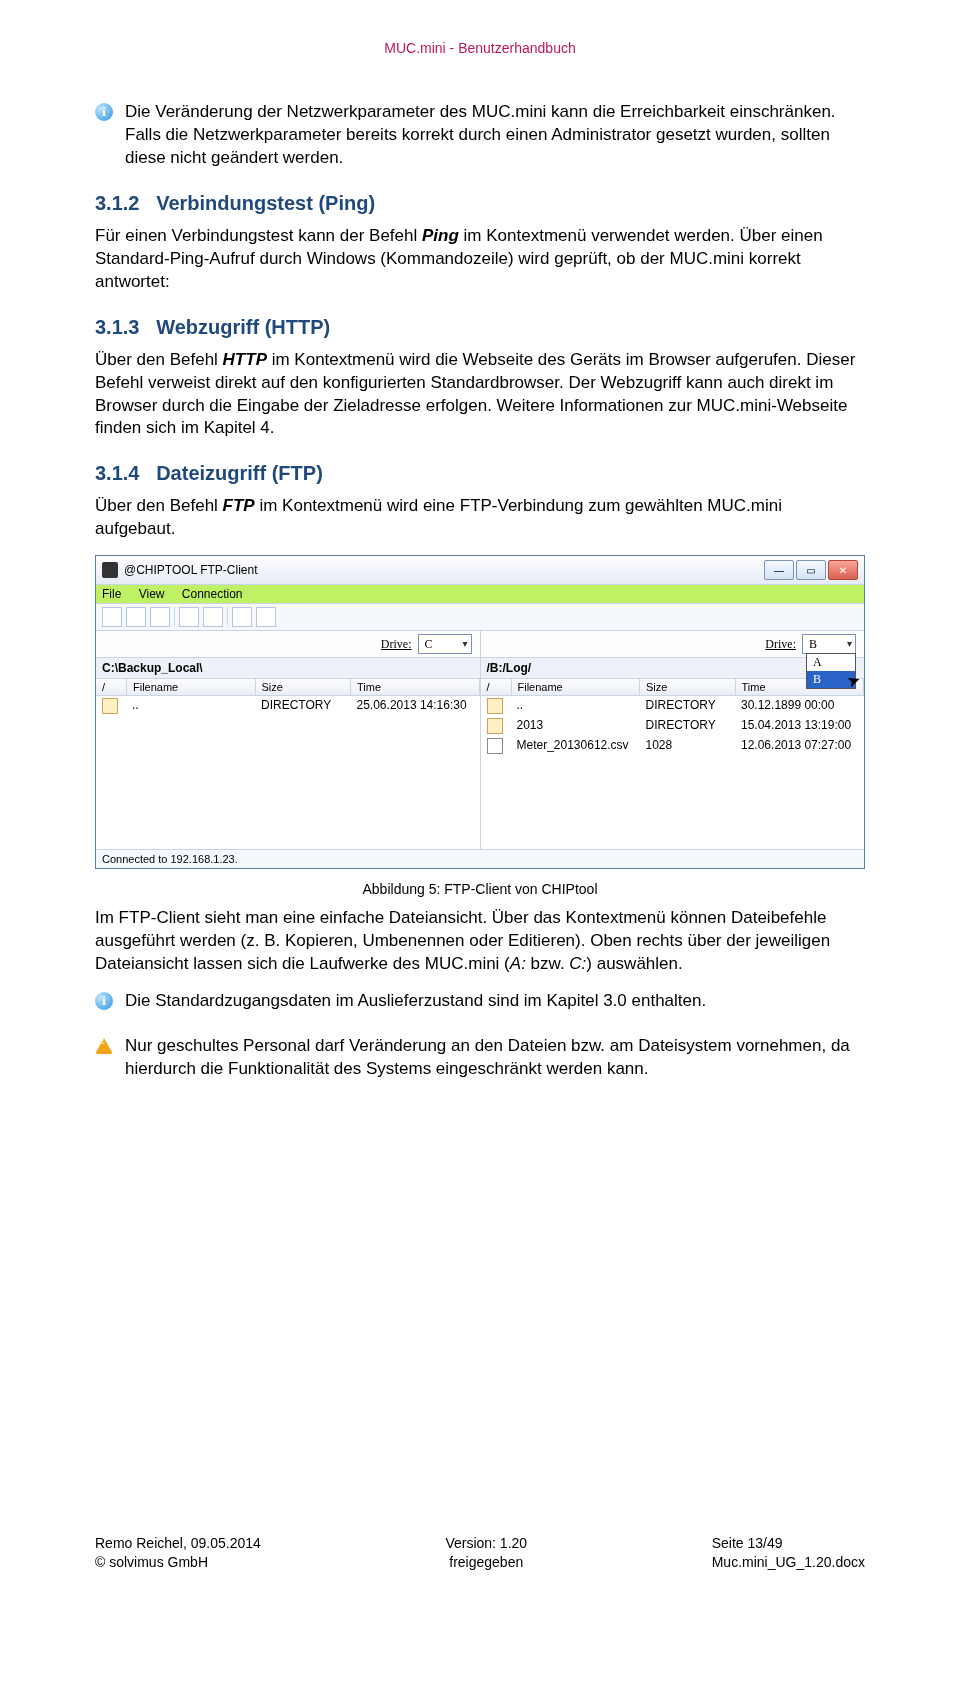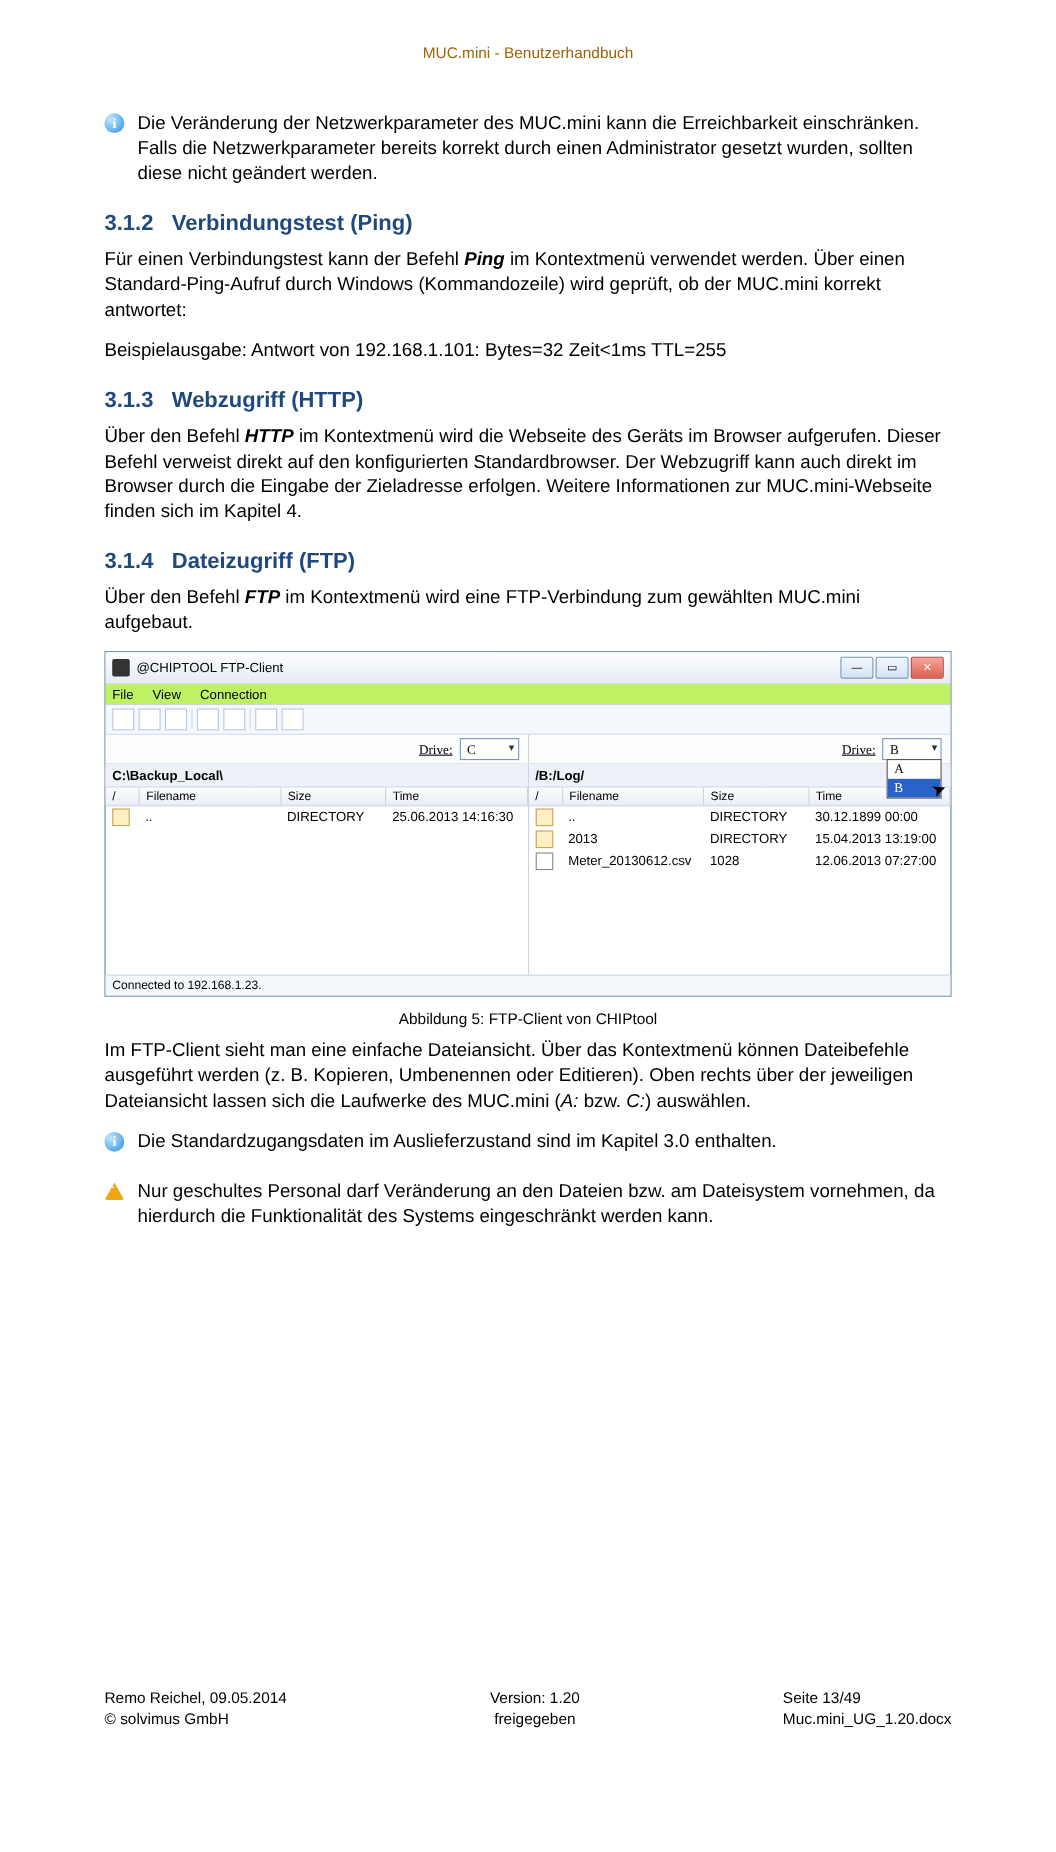--- a/index.html
+++ b/index.html
@@ -13,21 +13,21 @@
   }
   .page {
     padding: 40px 95px 30px 95px;
     min-height: 1600px;
     position: relative;
     box-sizing: border-box;
   }
   .doc-header {
     text-align: center;
     font-size: 14px;
-    color: #a16207;
+    color: #be185d;
     margin-bottom: 45px;
   }
   .info-block {
     position: relative;
     padding-left: 30px;
     margin-bottom: 22px;
     line-height: 1.35;
   }
   .info-icon, .warn-icon {
     position: absolute;
@@ -284,21 +284,20 @@
     <span>Die Veränderung der Netzwerkparameter des MUC.mini kann die Erreichbarkeit einschränken. Falls die Netzwerkparameter bereits korrekt durch einen Administrator gesetzt wurden, sollten diese nicht geändert werden.</span>
   </div>
 
   <h3 class="sec">
     <span>3.1.2</span>&nbsp;&nbsp;
     <span>Verbindungstest (Ping)</span>
   </h3>
   <p class="body">
     <span>Für einen Verbindungstest kann der Befehl </span><span class="bold italic">Ping</span><span> im Kontextmenü verwendet werden. Über einen Standard-Ping-Aufruf durch Windows (Kommandozeile) wird geprüft, ob der MUC.mini korrekt antwortet:</span>
   </p>
-  <p class="body">Beispielausgabe: Antwort von 192.168.1.101: Bytes=32 Zeit&lt;1ms TTL=255</p>
 
   <h3 class="sec">
     <span>3.1.3</span>&nbsp;&nbsp;
     <span>Webzugriff (HTTP)</span>
   </h3>
   <p class="body">
     <span>Über den Befehl </span><span class="bold italic">HTTP</span><span> im Kontextmenü wird die Webseite des Geräts im Browser aufgerufen. Dieser Befehl verweist direkt auf den konfigurierten Standardbrowser. Der Webzugriff kann auch direkt im Browser durch die Eingabe der Zieladresse erfolgen. Weitere Informationen zur MUC.mini-Webseite finden sich im Kapitel 4.</span>
   </p>
 
   <h3 class="sec">

